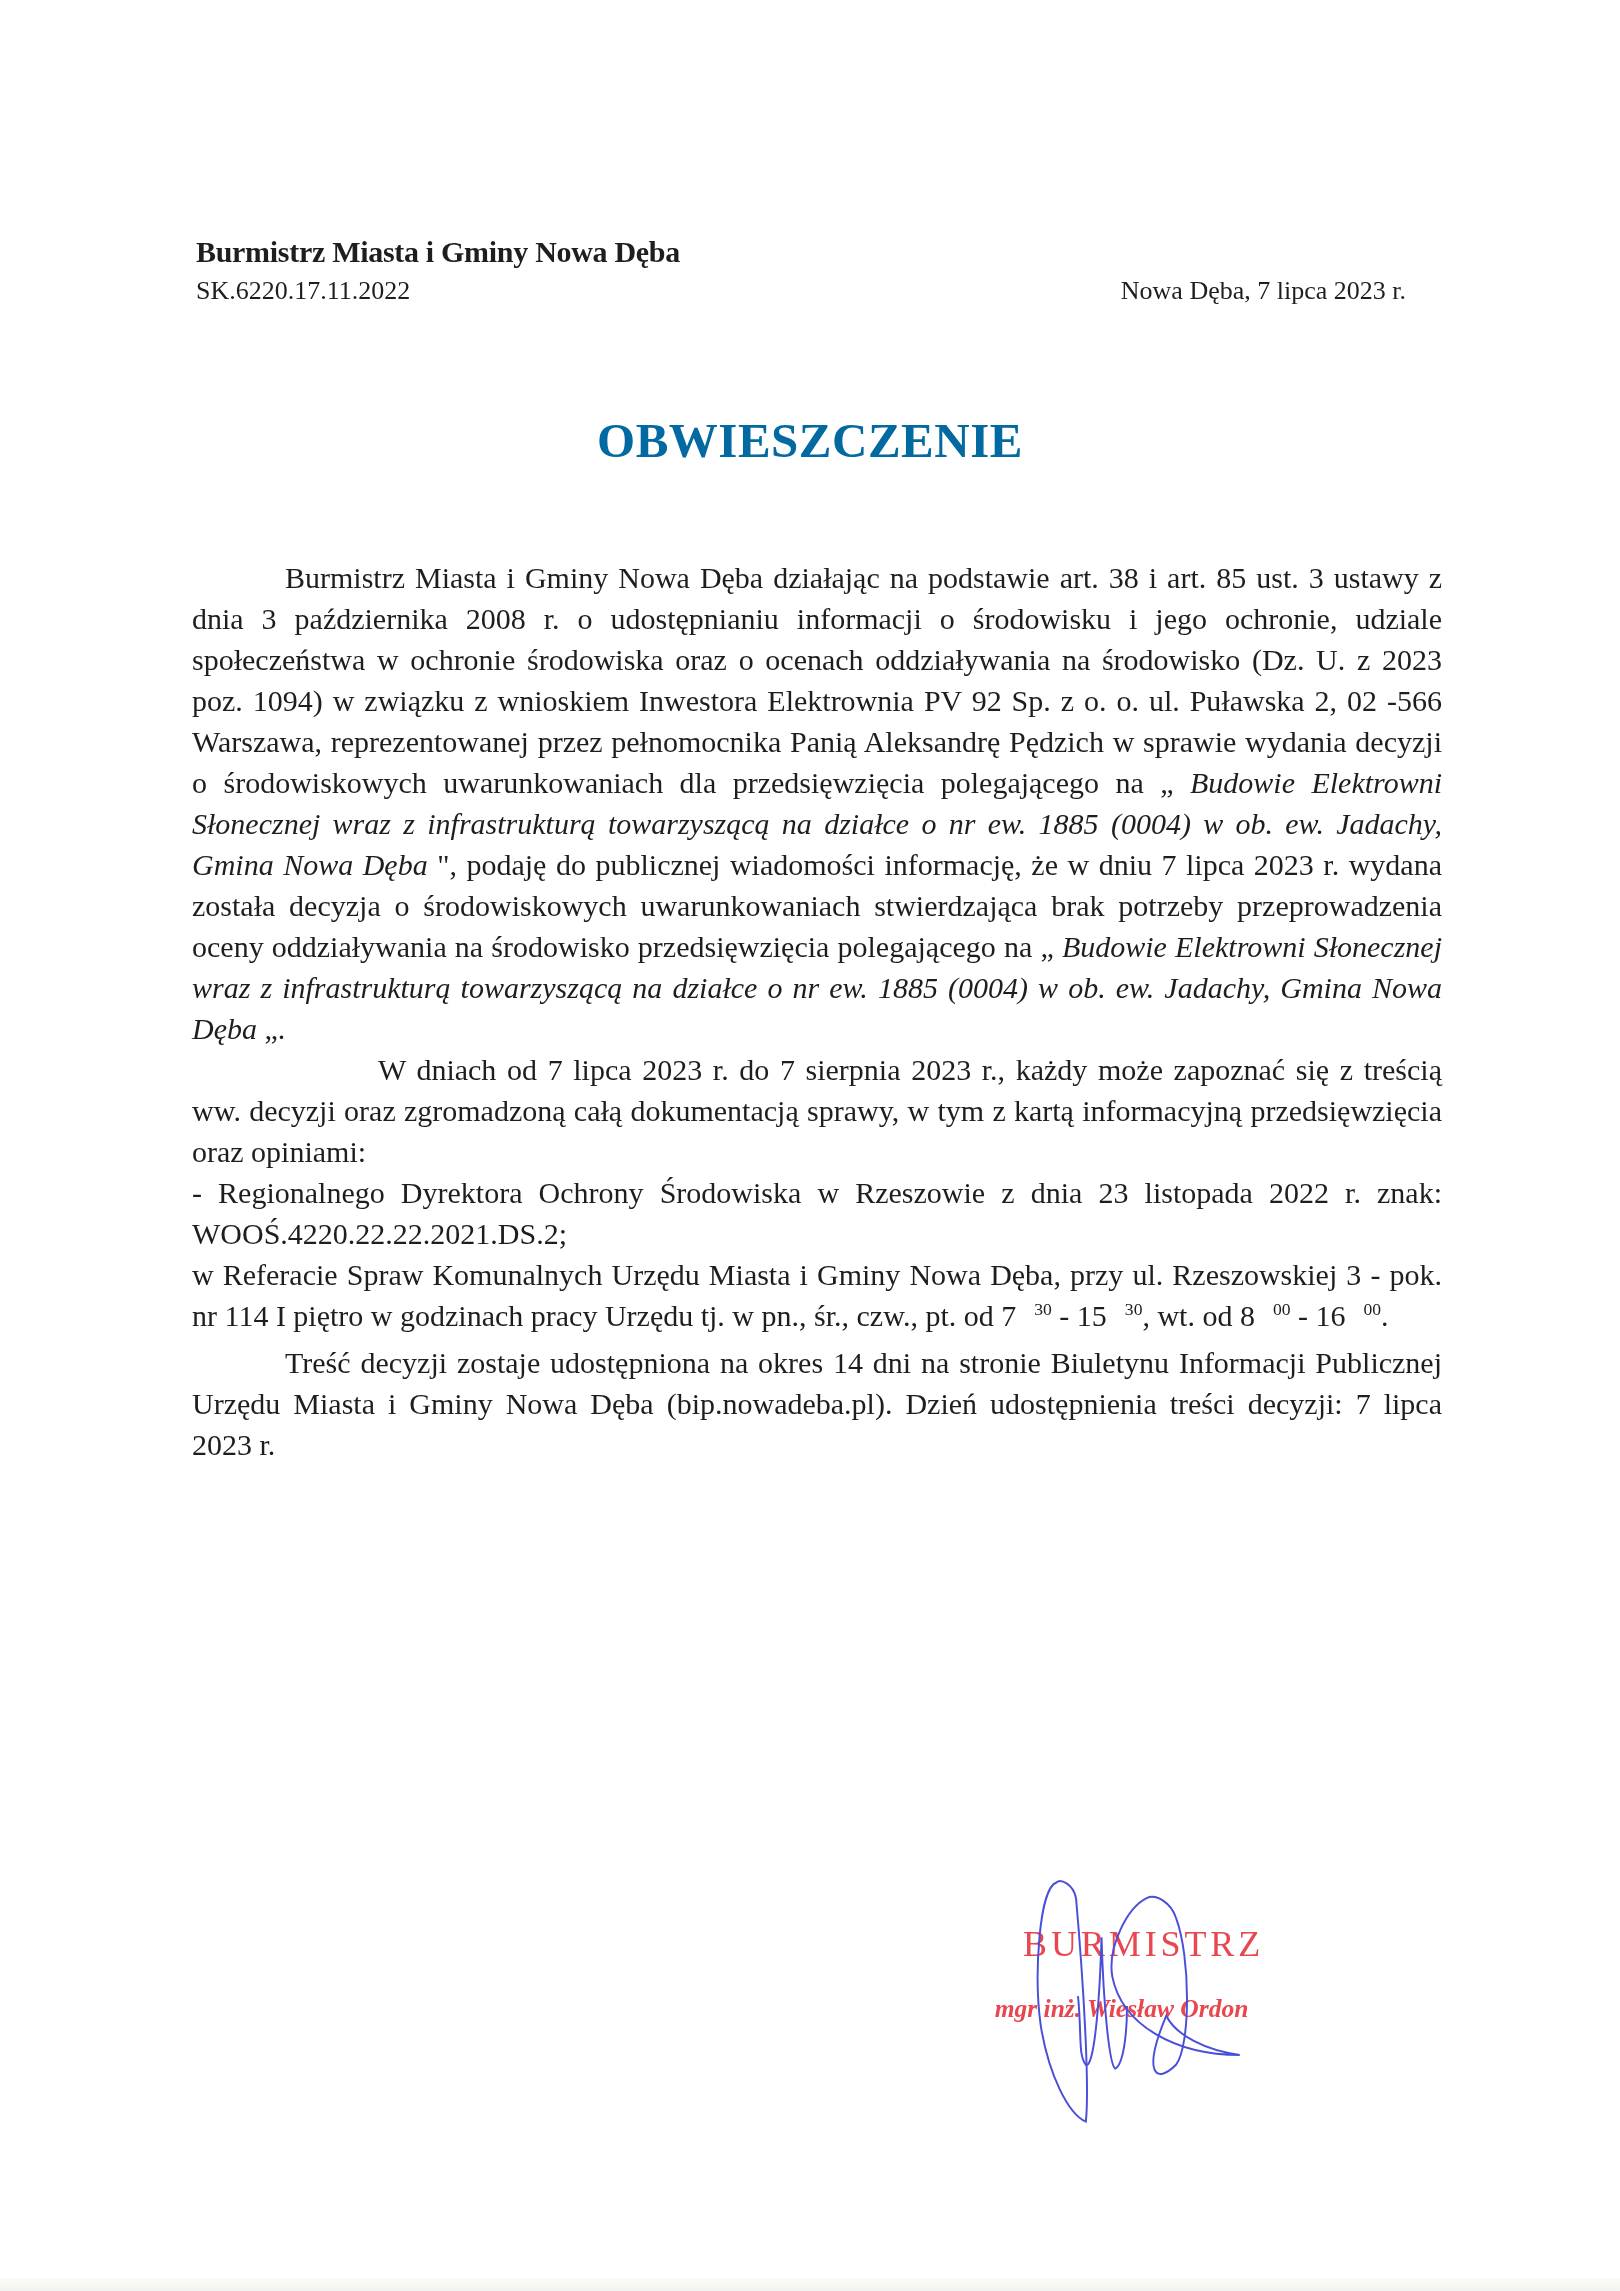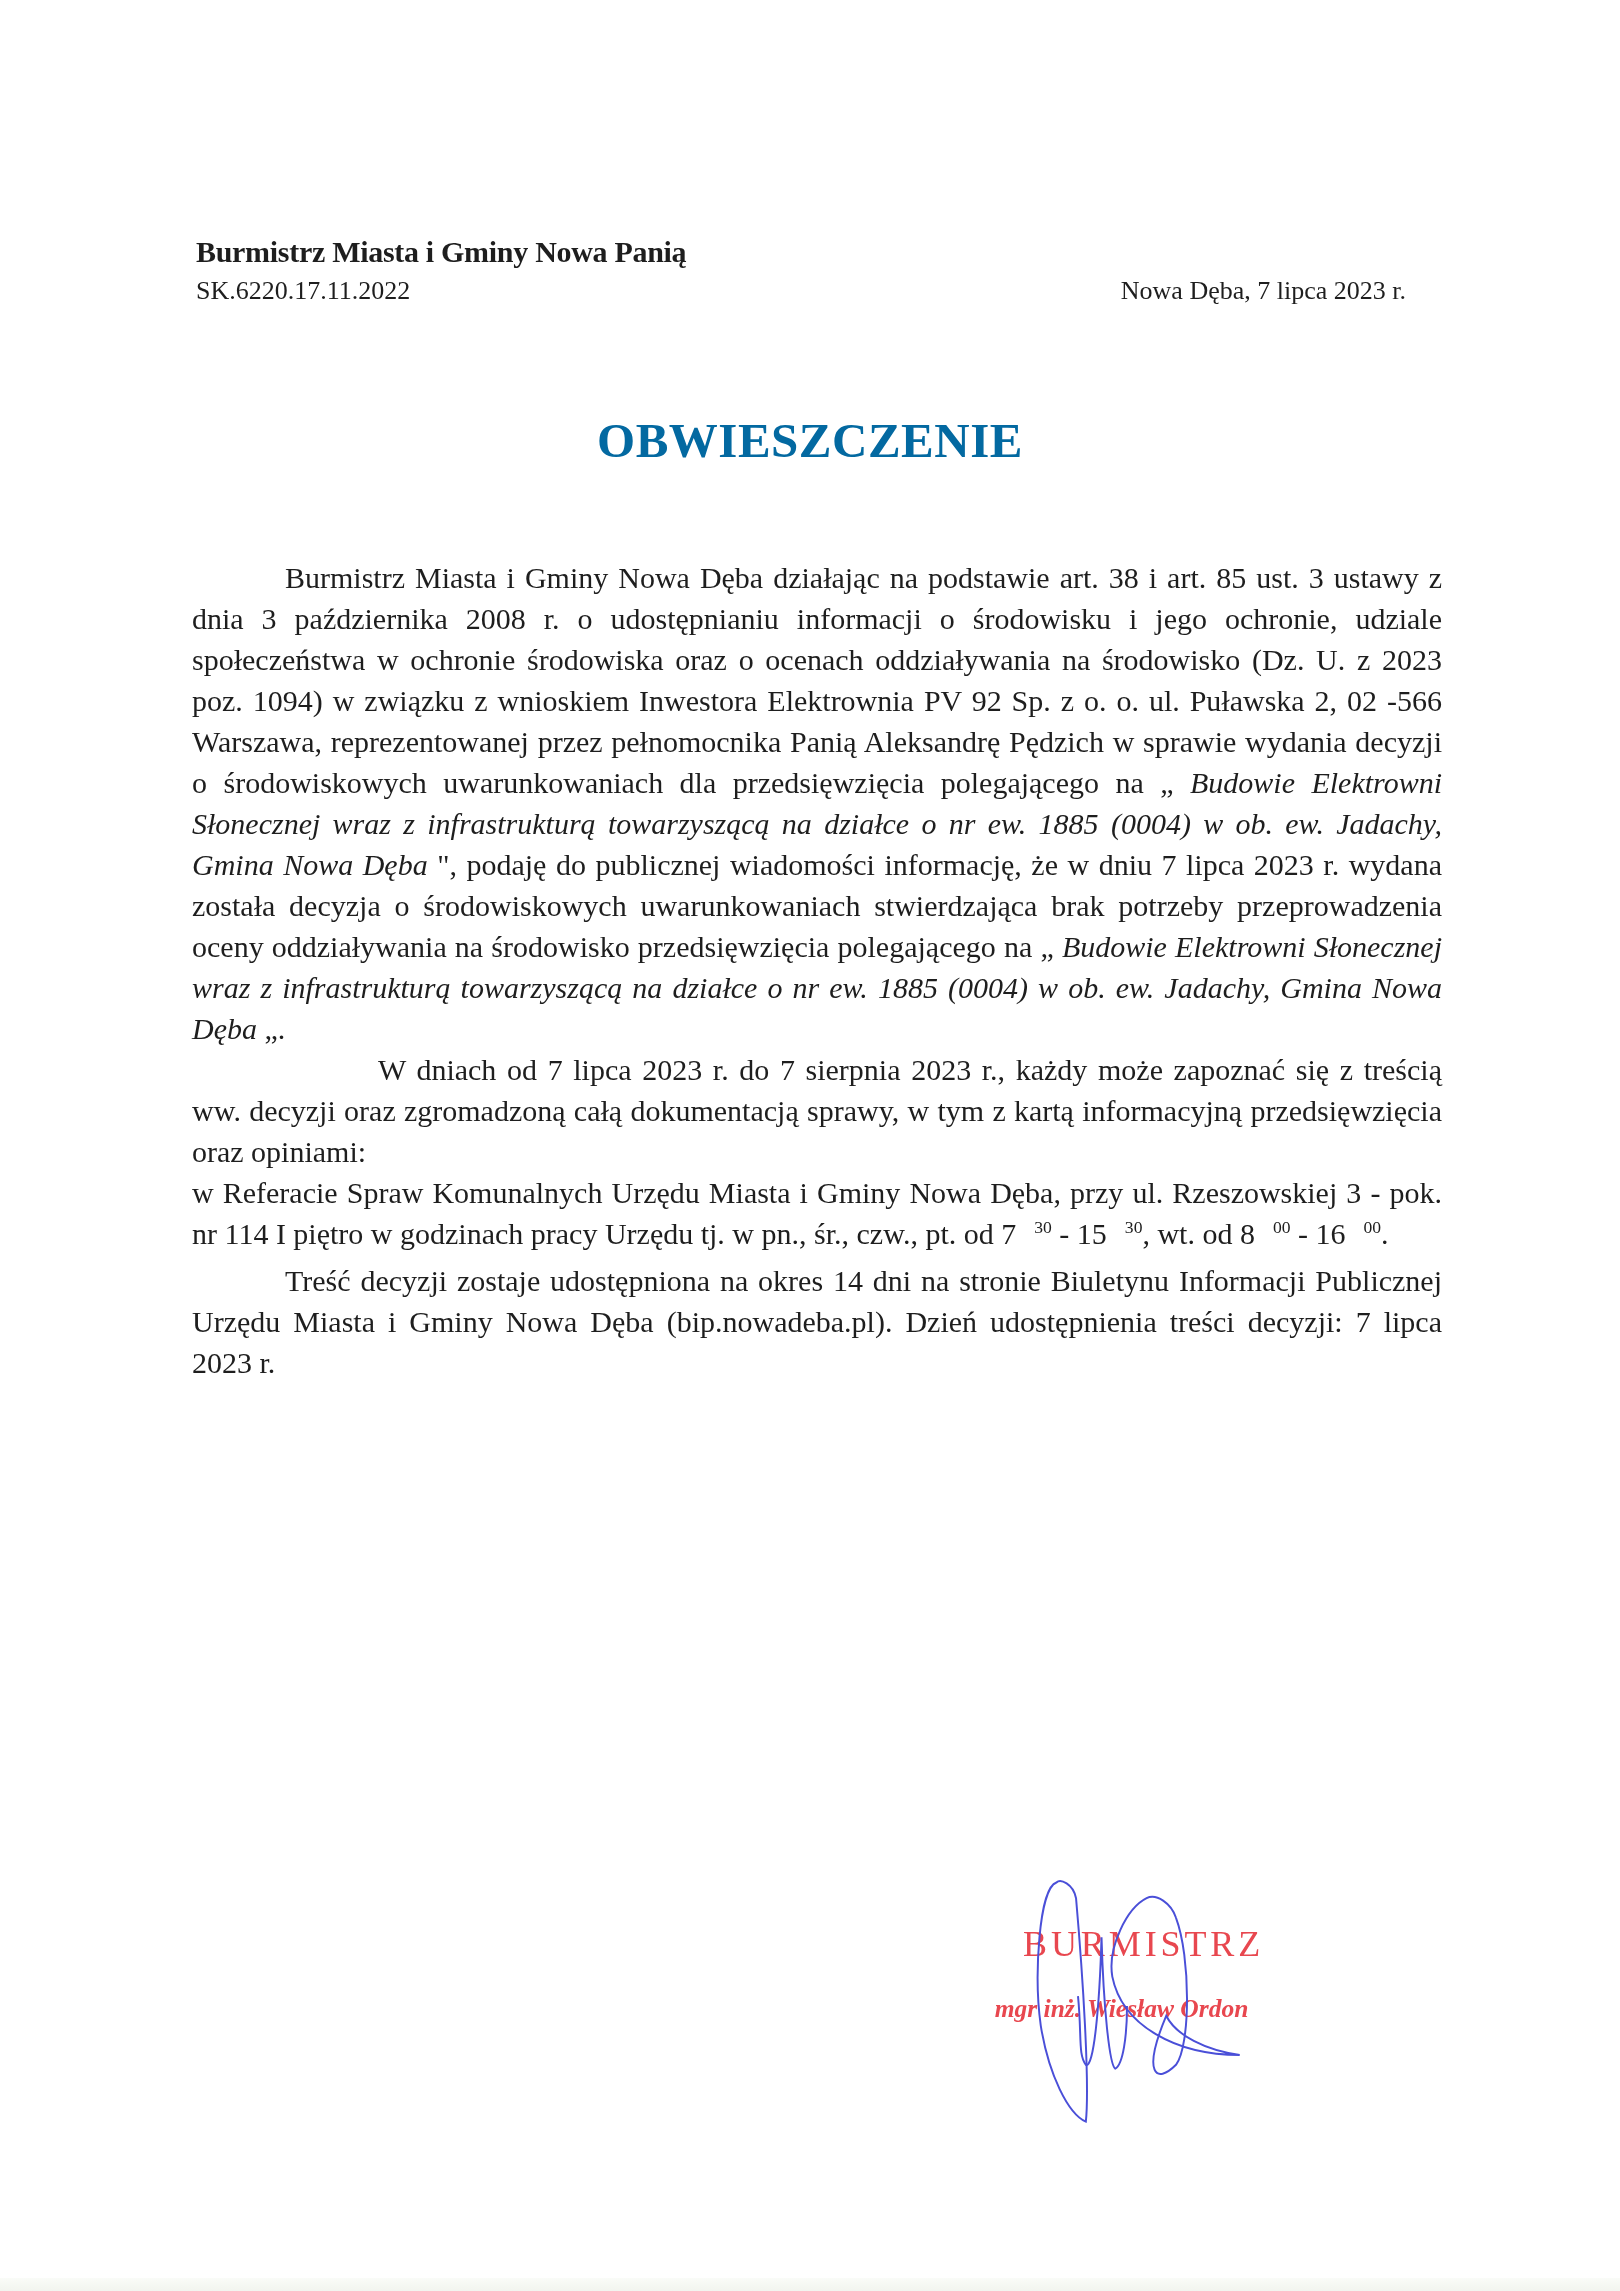--- a/index.html
+++ b/index.html
@@ -28,34 +28,35 @@
     .stamp-name { position: absolute; left: 14.7px; top: 135px; font-size: 25.5px; font-style: italic;
       font-weight: bold; color: #e8474f; font-family: "Liberation Serif", serif; }
     .sig-svg { position: absolute; left: 0; top: 0; }
   </style>
 </head>
 <body>
 
 <div class="page">
 
   <div class="header">
-    <div class="issuer">Burmistrz Miasta i Gminy Nowa Panią</div>
+    <div class="issuer">Burmistrz Miasta i Gminy Nowa Dęba</div>
     <div class="ref-row">
       <span>SK.6220.17.11.2022</span>
       <span class="place-date">Nowa Dęba, 7 lipca 2023 r.</span>
     </div>
   </div>
 
   <div class="title">OBWIESZCZENIE</div>
 
   <div class="body">
     <p class="indent1"><span>Burmistrz Miasta i Gminy Nowa Dęba działając na podstawie art. 38 i art. 85 ust. 3 ustawy z dnia 3 października 2008 r. o udostępnianiu informacji o środowisku i jego ochronie, udziale społeczeństwa w ochronie środowiska oraz o ocenach oddziaływania na środowisko (Dz. U. z 2023 poz. 1094) w związku z wnioskiem Inwestora Elektrownia PV 92 Sp. z o. o. ul. Puławska 2, 02 -566 Warszawa, reprezentowanej przez pełnomocnika Panią Aleksandrę Pędzich w sprawie wydania decyzji o środowiskowych uwarunkowaniach dla przedsięwzięcia polegającego na „ </span><em>Budowie Elektrowni Słonecznej wraz z infrastrukturą towarzyszącą na działce o nr ew. 1885 (0004) w ob. ew. Jadachy, Gmina Nowa Dęba</em><span> ", podaję do publicznej wiadomości informację, że w dniu 7 lipca 2023 r. wydana została decyzja o środowiskowych uwarunkowaniach stwierdzająca brak potrzeby przeprowadzenia oceny oddziaływania na środowisko przedsięwzięcia polegającego na „ </span><em>Budowie Elektrowni Słonecznej wraz z infrastrukturą towarzyszącą na działce o nr ew. 1885 (0004) w ob. ew. Jadachy, Gmina Nowa Dęba</em><span> „.</span></p>
 
     <p class="indent2">W dniach od 7 lipca 2023 r. do 7 sierpnia 2023 r., każdy może zapoznać się z treścią ww. decyzji oraz zgromadzoną całą dokumentacją sprawy, w tym z kartą informacyjną przedsięwzięcia oraz opiniami:</p>
 
+    <p>- Regionalnego Dyrektora Ochrony Środowiska w Rzeszowie z dnia 23 listopada 2022 r. znak: WOOŚ.4220.22.22.2021.DS.2;</p>
 
     <p><span> w Referacie Spraw Komunalnych Urzędu Miasta i Gminy Nowa Dęba, przy ul. Rzeszowskiej 3 - pok. nr 114 I piętro w godzinach pracy Urzędu tj. w pn., śr., czw., pt. od </span><span>7</span><sup>30</sup><span> - </span><span>15</span><sup>30</sup><span>, wt. od </span><span>8</span><sup>00</sup><span> - </span><span>16</span><sup>00</sup><span>.</span></p>
 
     <div class="gap"></div>
     <p class="indent1">Treść decyzji zostaje udostępniona na okres 14 dni na stronie Biuletynu Informacji Publicznej Urzędu Miasta i Gminy Nowa Dęba (bip.nowadeba.pl). Dzień udostępnienia treści decyzji: 7 lipca 2023 r.</p>
   </div>
 
   <div class="signature">
     <div class="stamp-title">BURMISTRZ</div>
     <div class="stamp-name">mgr inż. Wiesław Ordon</div>

